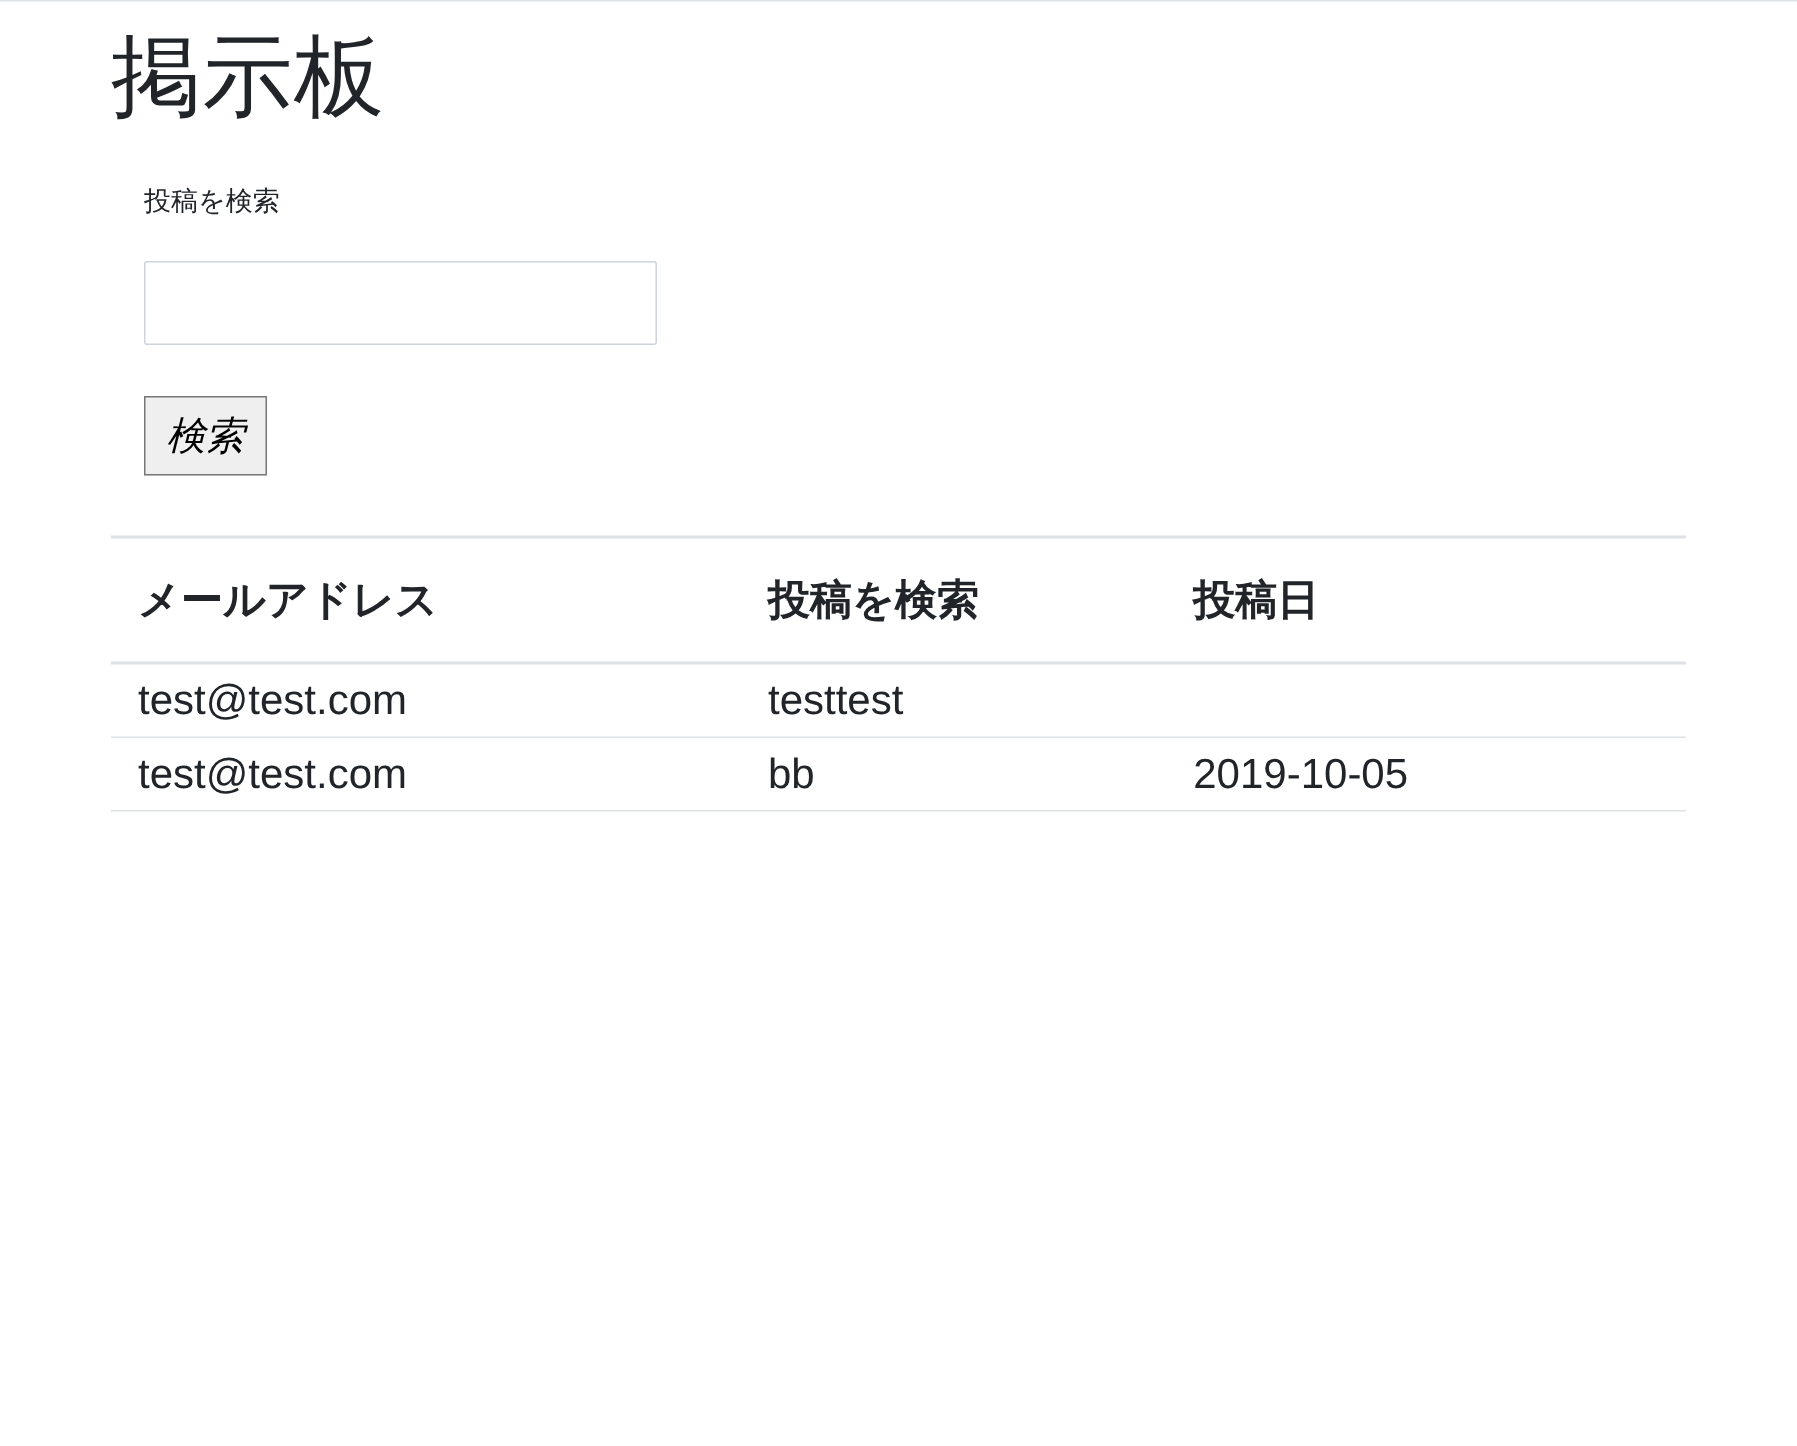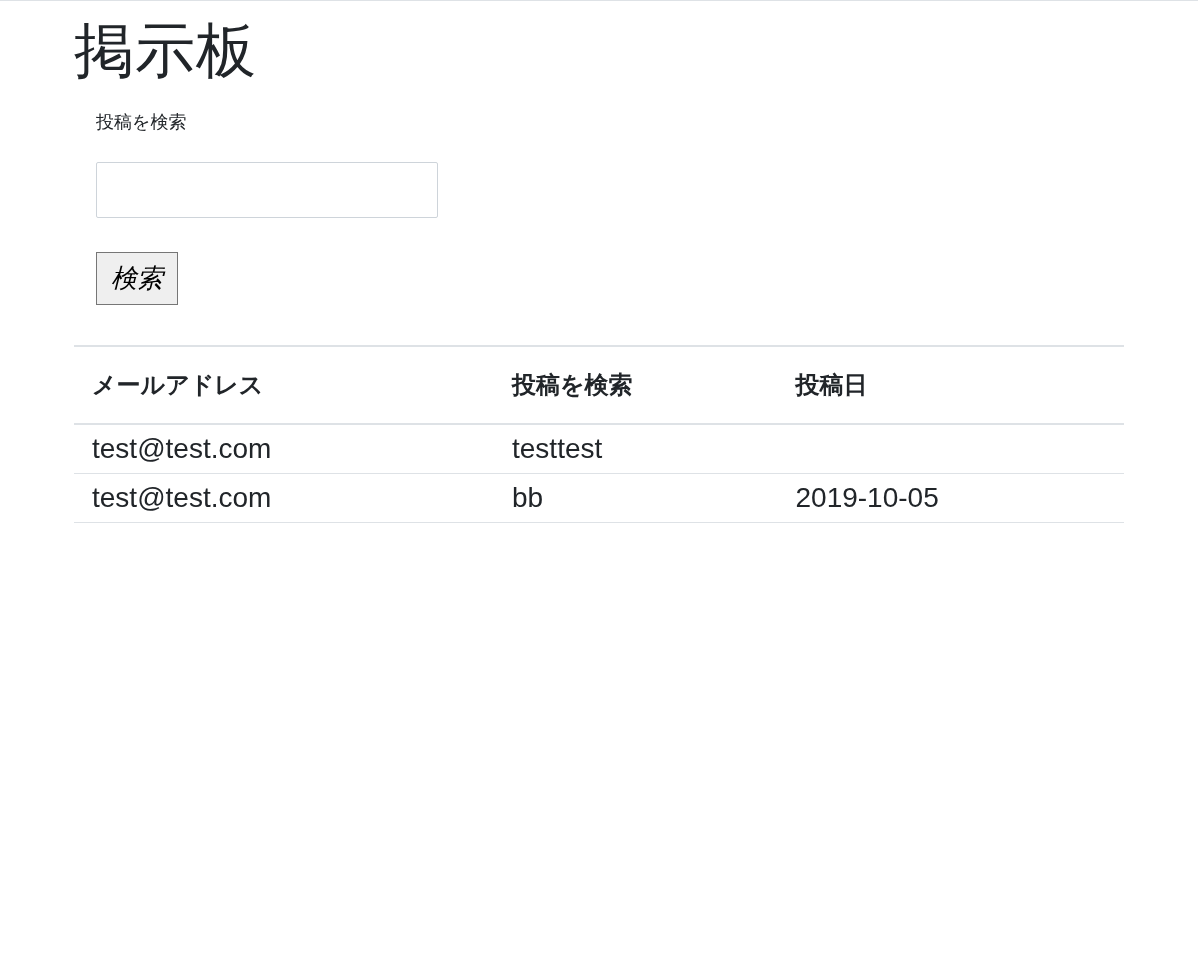--- a/index.html
+++ b/index.html
@@ -17,21 +17,21 @@
       width: 100%;
     }
     .container {
       max-width: 1080px;
       margin: 0 auto;
       padding: 0 15px;
     }
     h1 {
       font-size: 60px;
       font-weight: 500;
-      margin: 10px 0 18px 0;
+      margin: 10px 0 30px 0;
       letter-spacing: 1px;
       font-family: Liberation Mono, monospace;
     }
     .search-section {
       margin-left: 22px;
       margin-bottom: 40px;
     }
     .search-label {
       font-size: 18px;
       margin-bottom: 28px;
@@ -62,21 +62,21 @@
       margin-top: 10px;
       margin-bottom: 30px;
     }
     thead tr {
       border-top: 2px solid #dee2e6;
       border-bottom: 2px solid #dee2e6;
     }
     th {
       text-align: left;
       font-weight: 700;
-      font-size: 24px;
+      font-size: 28px;
       padding: 22px 18px;
     }
     tbody tr {
       border-bottom: 1px solid #dee2e6;
     }
     td {
       font-size: 28px;
       padding: 8px 18px;
       font-weight: 400;
     }

